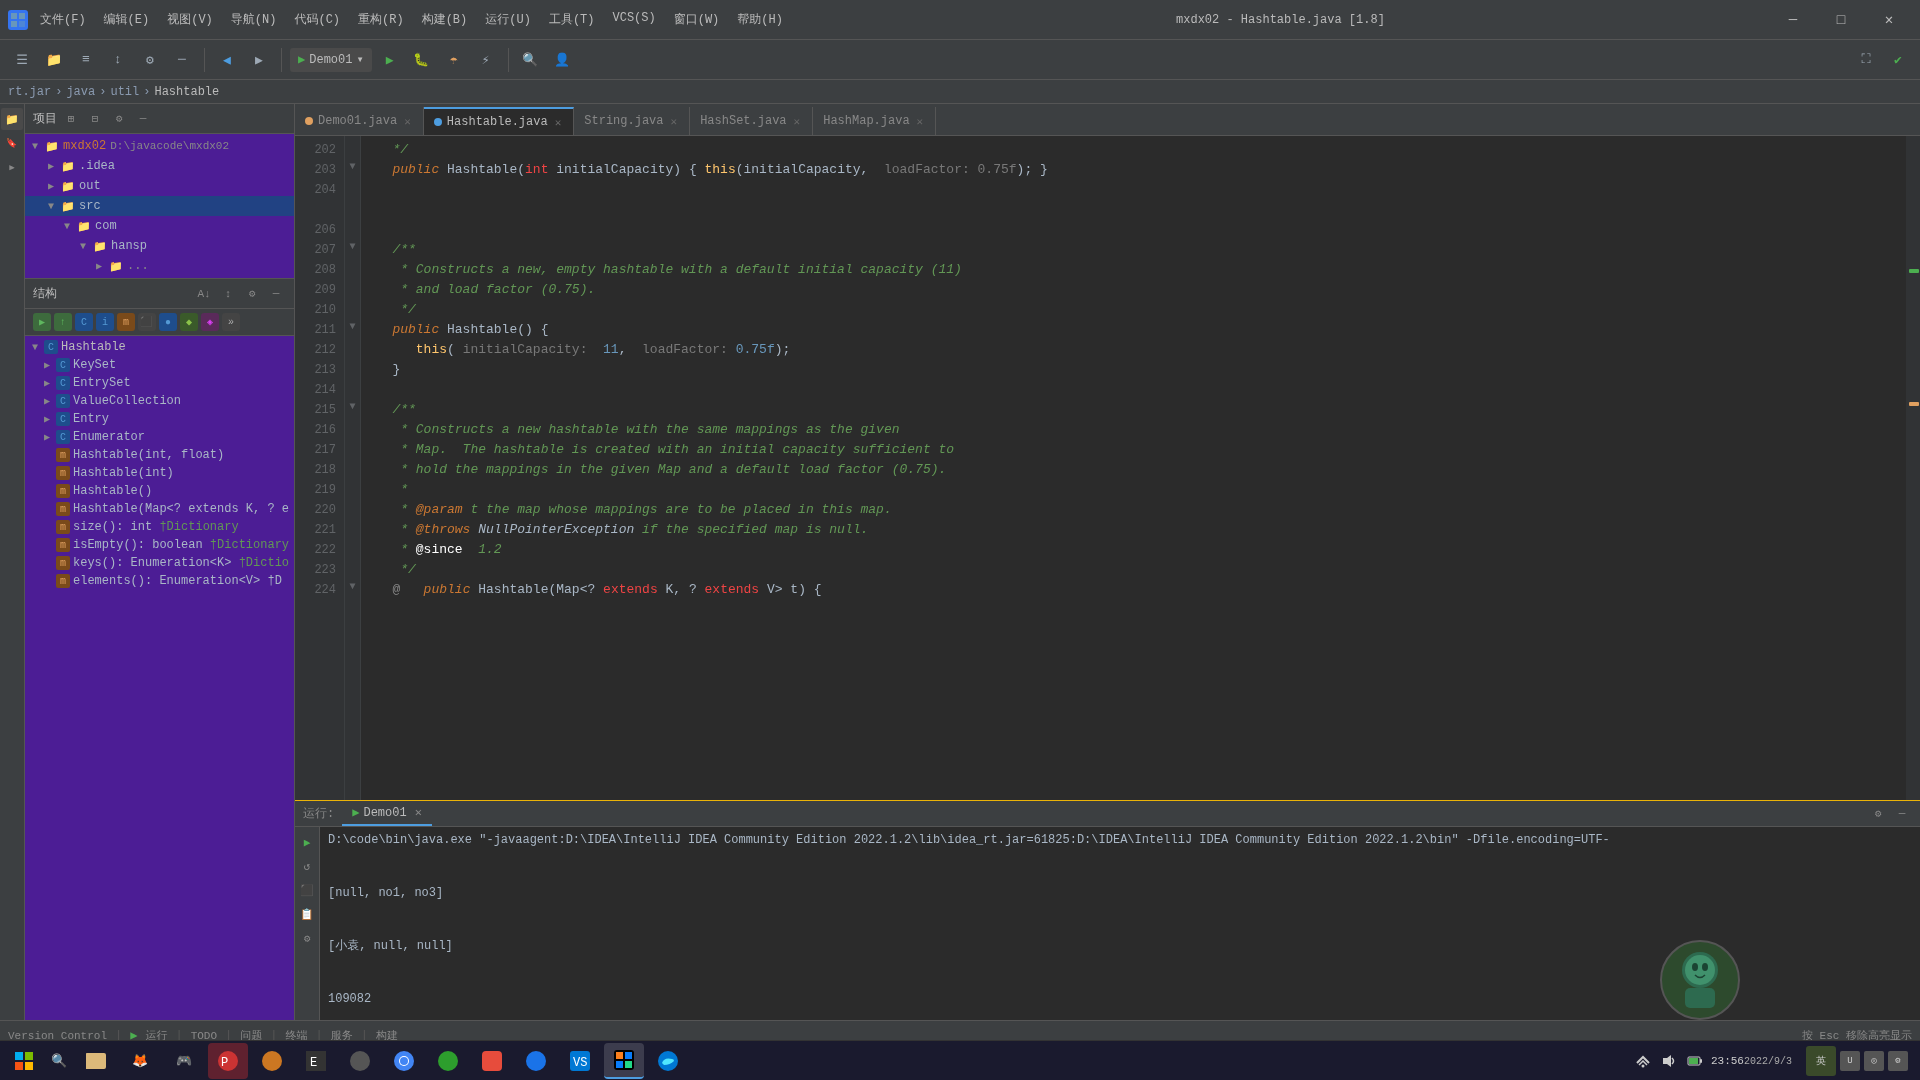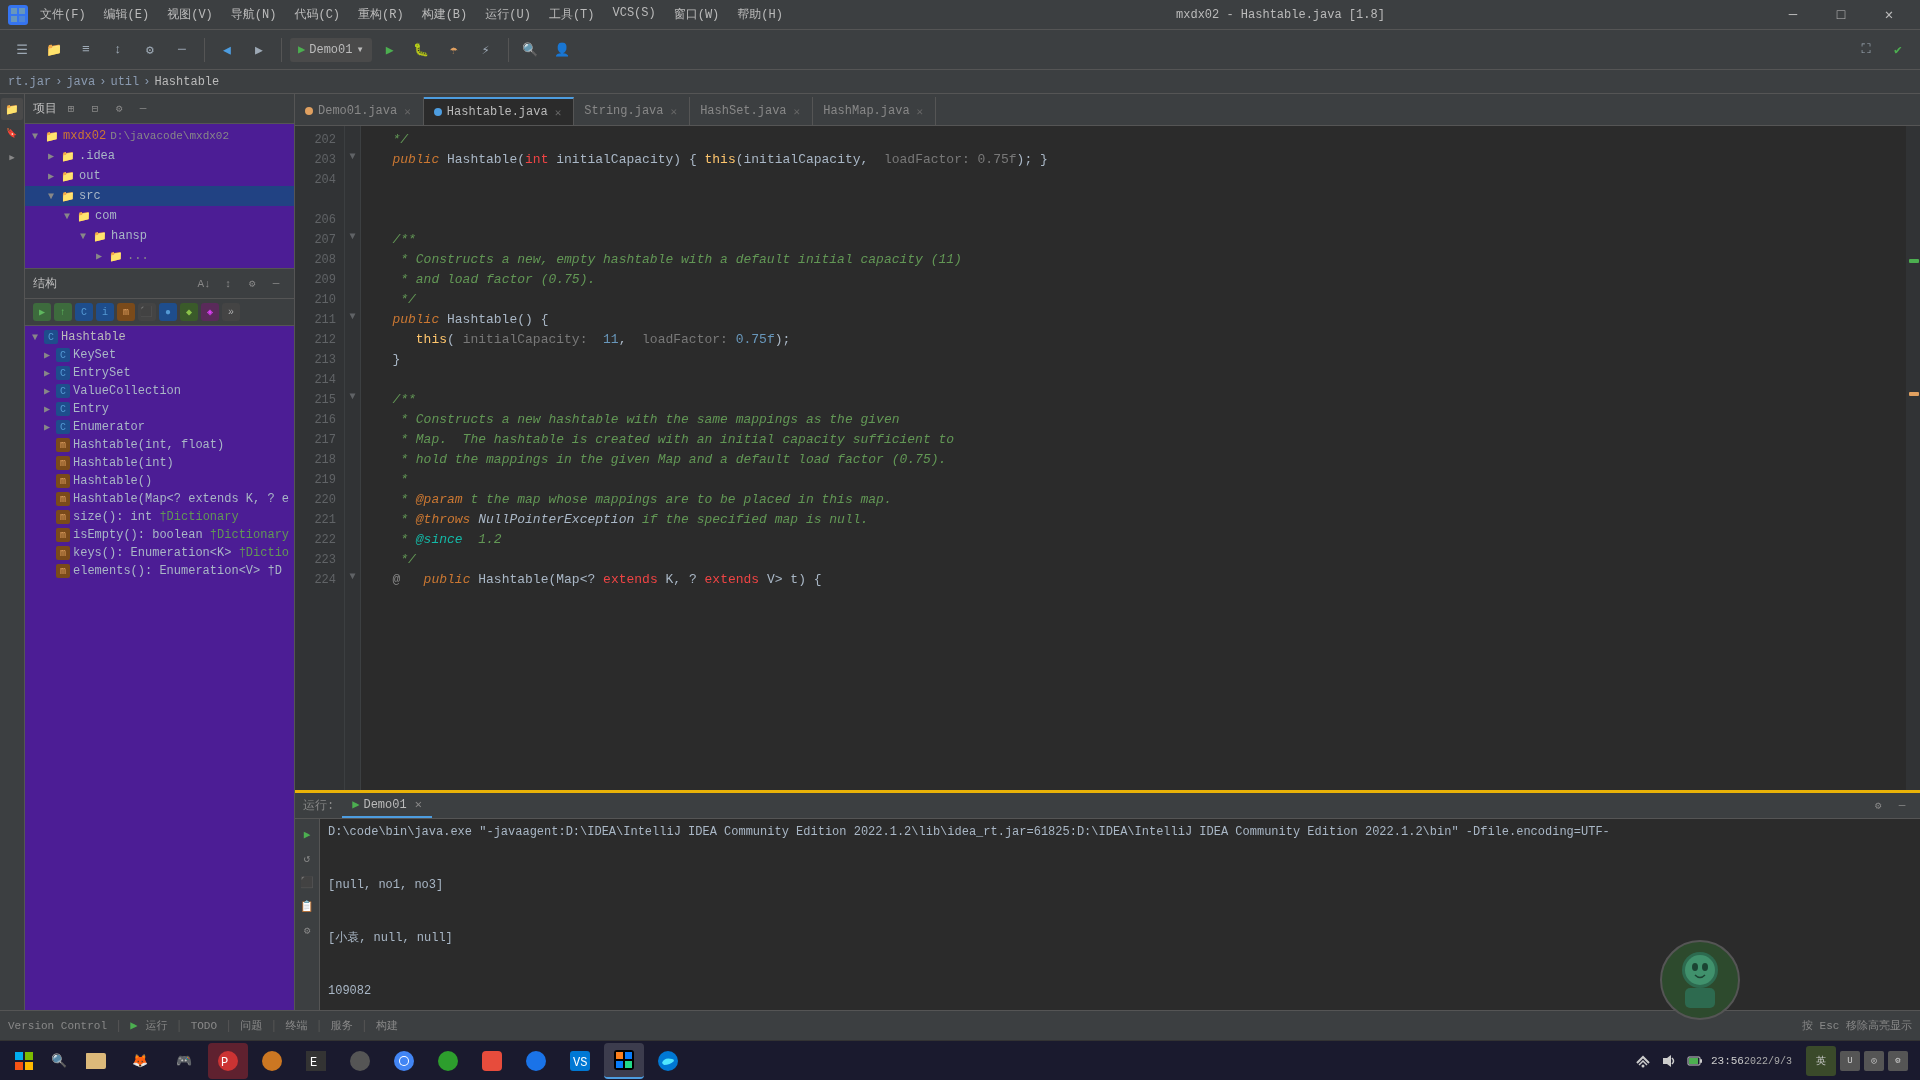--- a/index.html
+++ b/index.html
@@ -8,21 +8,21 @@
       background: #2b2b2b;
       color: #a9b7c6;
       width: 1920px;
       height: 1080px;
       overflow: hidden;
       font-size: 13px;
     }
 
     
     #title-bar {
-      height: 30px;
+      height: 40px;
       background: #3c3f41;
       display: flex;
       align-items: center;
       justify-content: space-between;
       padding: 0 8px;
       border-bottom: 1px solid #555;
     }
     #title-bar-left {
       display: flex;
       align-items: center;
@@ -358,21 +358,21 @@
       background: #313335;
       border-left: 1px solid #3c3f41;
       flex-shrink: 0;
       position: relative;
     }
 
     
     #bottom-panel {
       height: 220px;
       background: #2b2b2b;
-      border-top: 3px solid #eab308;
+      border-top: 1px solid #eab308;
       display: flex;
       flex-direction: column;
     }
     #bottom-tabs {
       height: 30px;
       background: #3c3f41;
       display: flex;
       align-items: center;
       padding: 0 8px;
       gap: 4px;
@@ -910,21 +910,21 @@
 
         <div class="code-line">
           <span class="comment">    * </span><span style="color:#cc7832;font-style:italic;">@param</span><span class="comment"><span style="font-style:italic;"> t the map whose mappings are to be placed in this map.</span></span>
         </div>
 
         <div class="code-line">
           <span class="comment">    * </span><span style="color:#cc7832;font-style:italic;">@throws</span><span class="comment"><span style="font-style:italic;"> </span></span><span style="color:#a9b7c6;font-style:italic;">NullPointerException</span><span class="comment"><span style="font-style:italic;"> if the specified map is null.</span></span>
         </div>
 
         <div class="code-line">
-          <span class="comment">    * </span><span style="color:#14b8a6;font-style:italic;">@since</span><span class="comment"><span style="font-style:italic;">  1.2</span></span>
+          <span class="comment">    * </span><span style="color:#ffffff;">@since</span><span class="comment"><span style="font-style:italic;">  1.2</span></span>
         </div>
 
         <div class="code-line">
           <span class="comment">    */</span>
         </div>
 
         <div class="code-line">
           <span>   </span><span style="color:#888;">@</span>
           <span class="kw">   public </span><span class="type">Hashtable</span><span>(</span><span class="type">Map</span><span>&lt;? </span><span class="kw2">extends </span><span class="type">K</span><span>, ? </span><span class="kw2">extends </span><span class="type">V</span><span>&gt; t) {</span>
         </div>

